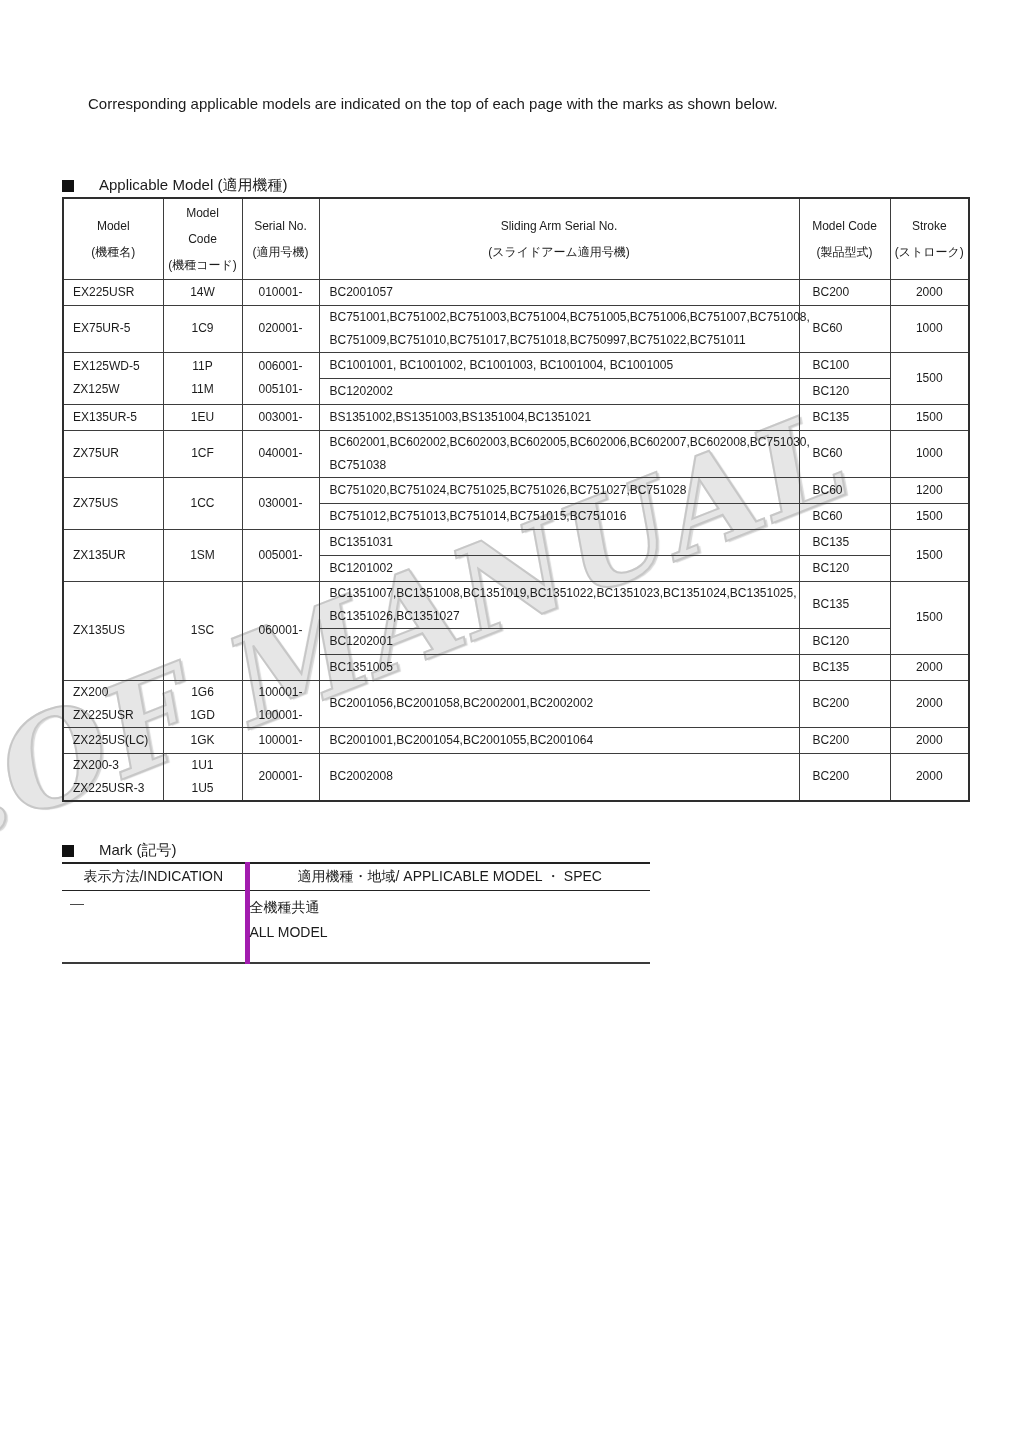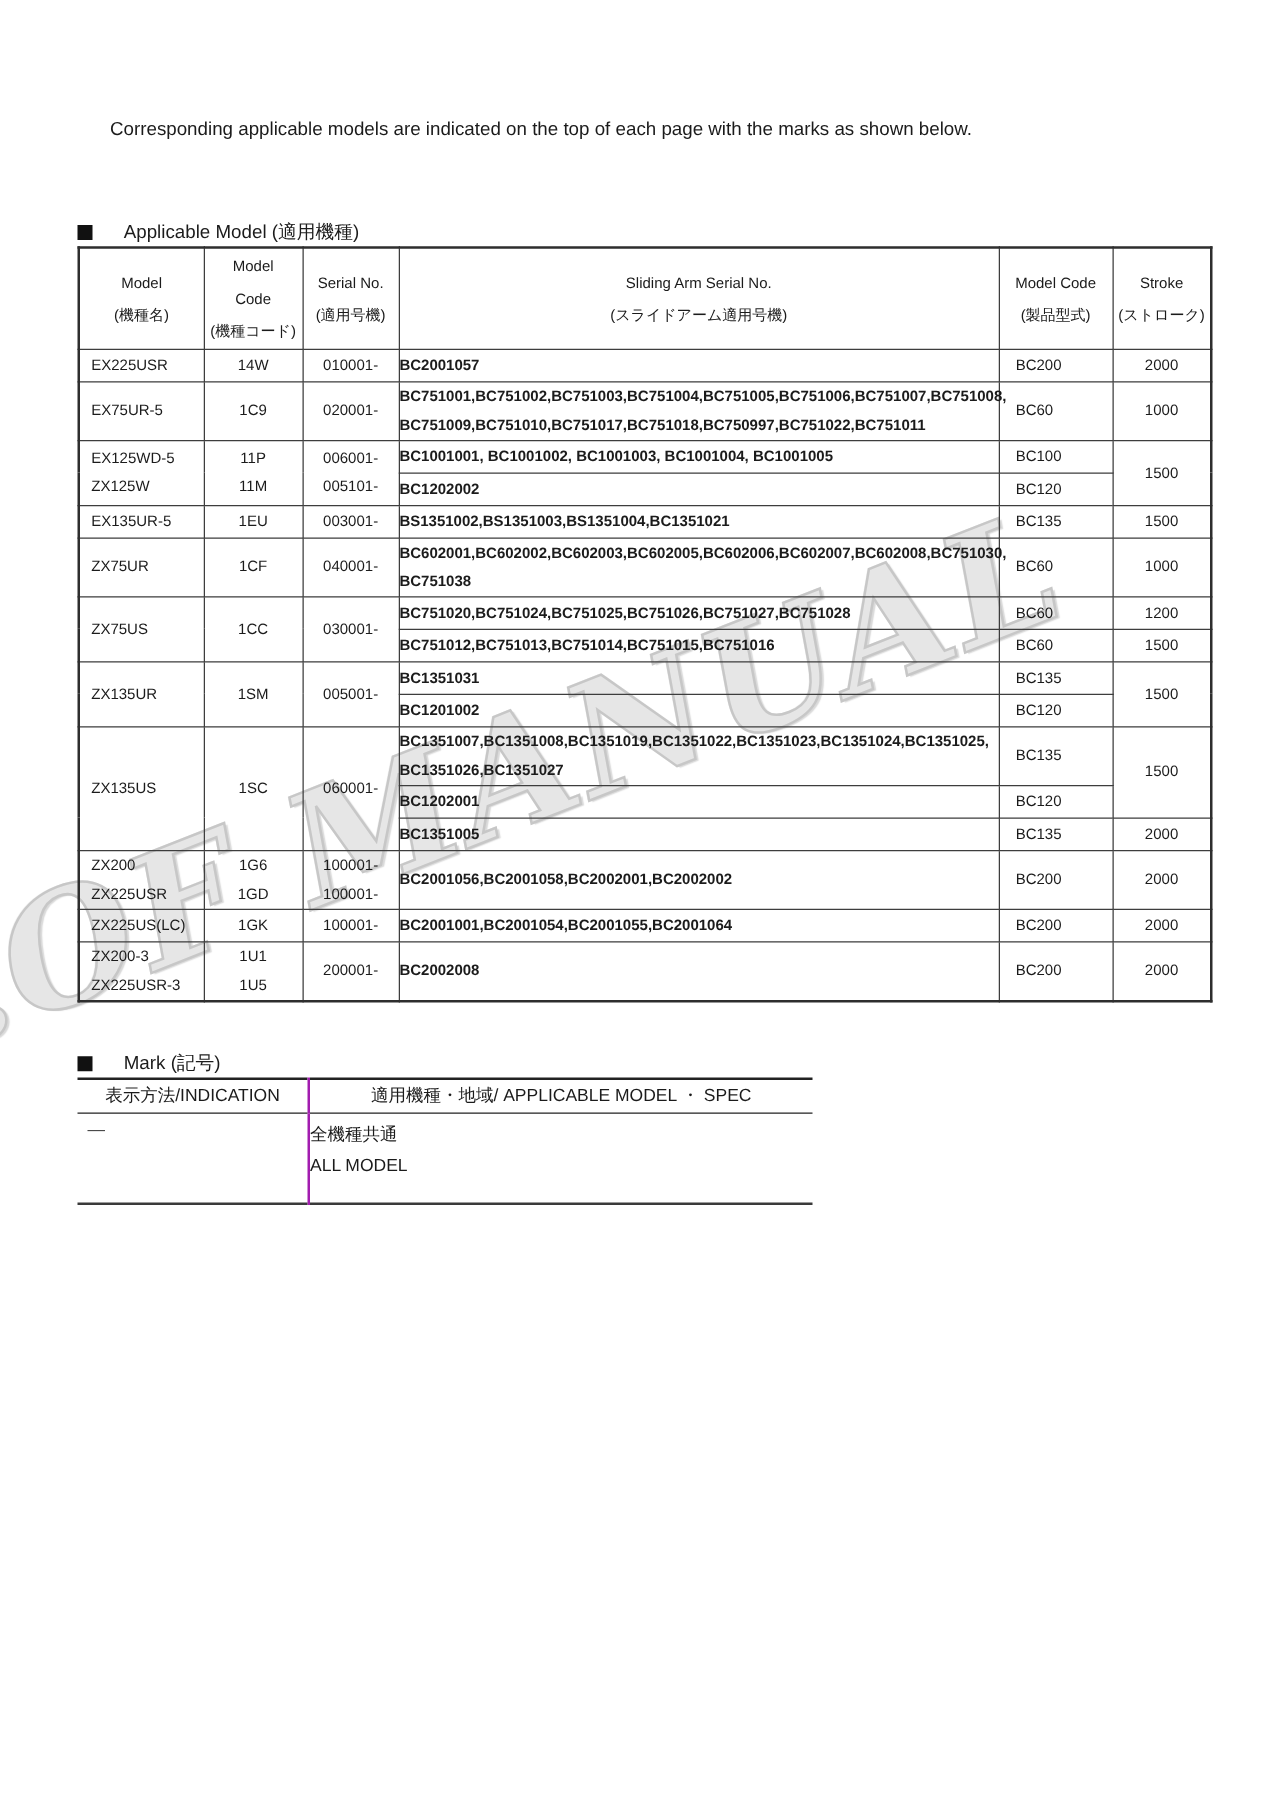--- a/index.html
+++ b/index.html
@@ -32,28 +32,28 @@
   table { border-collapse:collapse; table-layout:fixed; background:transparent; }
 
   .am-table { position:absolute; left:62px; top:197px; width:906px; font-size:12px; border:2px solid #2e2e2e; }
   .am-table th, .am-table td { border:1px solid #3d3d3d; vertical-align:middle; }
   .am-table th { font-weight:normal; height:81px; text-align:center; }
   .hln { line-height:26px; }
   .am-table td { height:26px; line-height:23px; }
   .ln { line-height:23px; }
   .al { text-align:left; padding-left:9px; padding-right:4px; }
   .ac { text-align:center; }
-  .sa { padding-left:0;font-weight:bold; }
+  .sa { padding-left:10px; }
   .pc { padding-left:13px; }
 
   .mark-table { position:absolute; left:62px; top:862px; width:588px; font-size:14px;
     border-top:2px solid #222; border-bottom:2px solid #3a3a3a; }
   .mark-table th { font-weight:normal; height:27px; text-align:center; border-bottom:1px solid #222; }
   .mark-table td { height:73px; vertical-align:top; padding-top:4px; }
-  .mark-table .c1 { border-right:2px solid #a21caf; }
+  .mark-table .c1 { border-right:5px solid #a21caf; }
   .mark-table td.c1 { padding-left:8px; color:#4a4a4a; }
   .mark-table td.c2 { }
   .mln { line-height:25px; }
 </style>
 </head>
 <body>
 
 <div class="page">
 
   <div class="watermark">.OF MANUAL</div>

